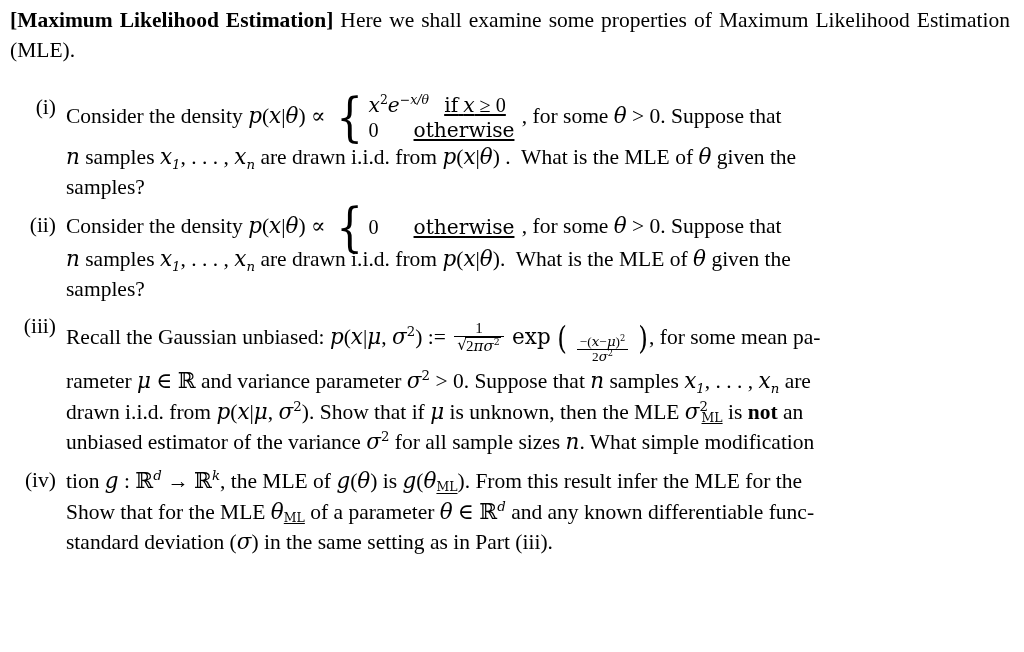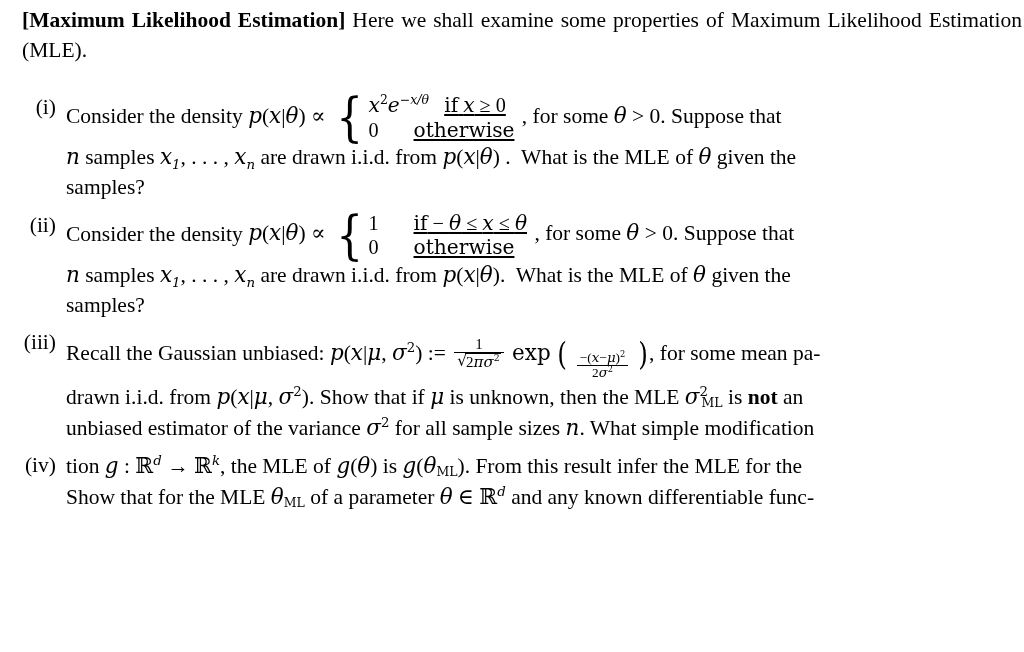--- a/index.html
+++ b/index.html
@@ -19,21 +19,21 @@
     position: relative;
     width: 1024px;
     height: 652px;
     padding: 0;
     box-sizing: border-box;
   }
 
   
   .intro {
     position: absolute;
-    left: 22px;
+    left: 10px;
     top: 6px;
     width: 1000px;
     line-height: 1.38;
     text-align: justify;
     text-justify: inter-word;
   }
   .intro b { font-weight: bold; }
 
   
   .items {
@@ -93,20 +93,21 @@
     line-height: 0;
     font-style: italic;
     font-family: "DejaVu Serif", serif;
   }
   sub.smup {
     font-size: 0.58em;
     vertical-align: -0.28em;
     line-height: 0;
     font-style: normal;
     font-family: "DejaVu Serif", serif;
+    text-decoration: underline;
   }
 
   
   .cases {
     display: inline-flex;
     align-items: center;
     vertical-align: middle;
     margin: 0 2px;
   }
   .cases .brace {
@@ -226,24 +227,20 @@
       <div class="item-label">(ii)</div>
       <div class="item-body">
         <span class="line">
           <span>Consider the density</span>
           <span class="nb">
             <span class="mi">p</span>(<span class="mi">x</span>|<span class="mgk">θ</span>)&nbsp;<span class="mop">∝</span>
           </span>
           <span class="cases">
             <span class="brace">{</span>
             <span class="rows">
-              <span class="row">
-                <span class="val">1</span>
-                <span class="cond"><span class="mup">if</span> − <span class="mgk">θ</span> ≤ <span class="mi">x</span> ≤ <span class="mgk">θ</span></span>
-              </span>
               <span class="row rowb">
                 <span class="val">0</span>
                 <span class="cond"><span class="mup">otherwise</span></span>
               </span>
             </span>
           </span>
           <span>, for some <span class="mgk">θ</span> &gt; 0. Suppose that</span>
         </span>
         <span class="line">
           <span class="mi">n</span> samples <span class="mi">x</span><sub class="sm">1</sub>, . . . , <span class="mi">x</span><sub class="sm">n</sub> are drawn i.i.d. from <span class="mi">p</span>(<span class="mi">x</span>|<span class="mgk">θ</span>).&nbsp; What is the MLE of <span class="mgk">θ</span> given the
@@ -266,34 +263,40 @@
           </span>
           <span class="mup">exp</span>
           <span class="bigparen">(</span>
           <span class="frac tiny">
             <span class="num">−(<span class="mi">x</span>−<span class="mgk">μ</span>)<sup class="smup">2</sup></span>
             <span class="den">2<span class="mgk">σ</span><sup class="smup">2</sup></span>
           </span>
           <span class="bigparen">)</span><span>, for some mean pa-</span>
         </span>
         <span class="line">
+          rameter <span class="mgk">μ</span> ∈ <span class="bbR">ℝ</span> and variance parameter <span class="mgk">σ</span><sup class="smup">2</sup> &gt; 0. Suppose that <span class="mi">n</span> samples <span class="mi">x</span><sub class="sm">1</sub>, . . . , <span class="mi">x</span><sub class="sm">n</sub> are
+        </span>
+        <span class="line">
           drawn i.i.d. from <span class="mi">p</span>(<span class="mi">x</span>|<span class="mgk">μ</span>, <span class="mgk">σ</span><sup class="smup">2</sup>). Show that if <span class="mgk">μ</span> is unknown, then the MLE <span class="mgk">σ</span><sup class="smup">2</sup><sub class="smup" style="margin-left:-0.52em">ML</sub> is <b class="bold">not</b> an
         </span>
         <span class="line">
           unbiased estimator of the variance <span class="mgk">σ</span><sup class="smup">2</sup> for all sample sizes <span class="mi">n</span>. What simple modification
         </span>
       </div>
     </div>
 
     <div class="item">
       <div class="item-label">(iv)</div>
       <div class="item-body">
         <span class="line">
           tion <span class="mi">g</span> : <span class="bbR">ℝ</span><sup class="sm">d</sup> → <span class="bbR">ℝ</span><sup class="sm">k</sup>, the MLE of <span class="mi">g</span>(<span class="mgk">θ</span>) is <span class="mi">g</span>(<span class="mgk">θ</span><sub class="smup">ML</sub>). From this result infer the MLE for the
         </span>
         <span class="line">
           Show that for the MLE <span class="mgk">θ</span><sub class="smup">ML</sub> of a parameter <span class="mgk">θ</span> ∈ <span class="bbR">ℝ</span><sup class="sm">d</sup> and any known differentiable func-
         </span>
+        <span class="line">
+          standard deviation (<span class="mgk">σ</span>) in the same setting as in Part (iii).
+        </span>
       </div>
     </div>
 
   </div>
 </div>
 
 </body></html>

